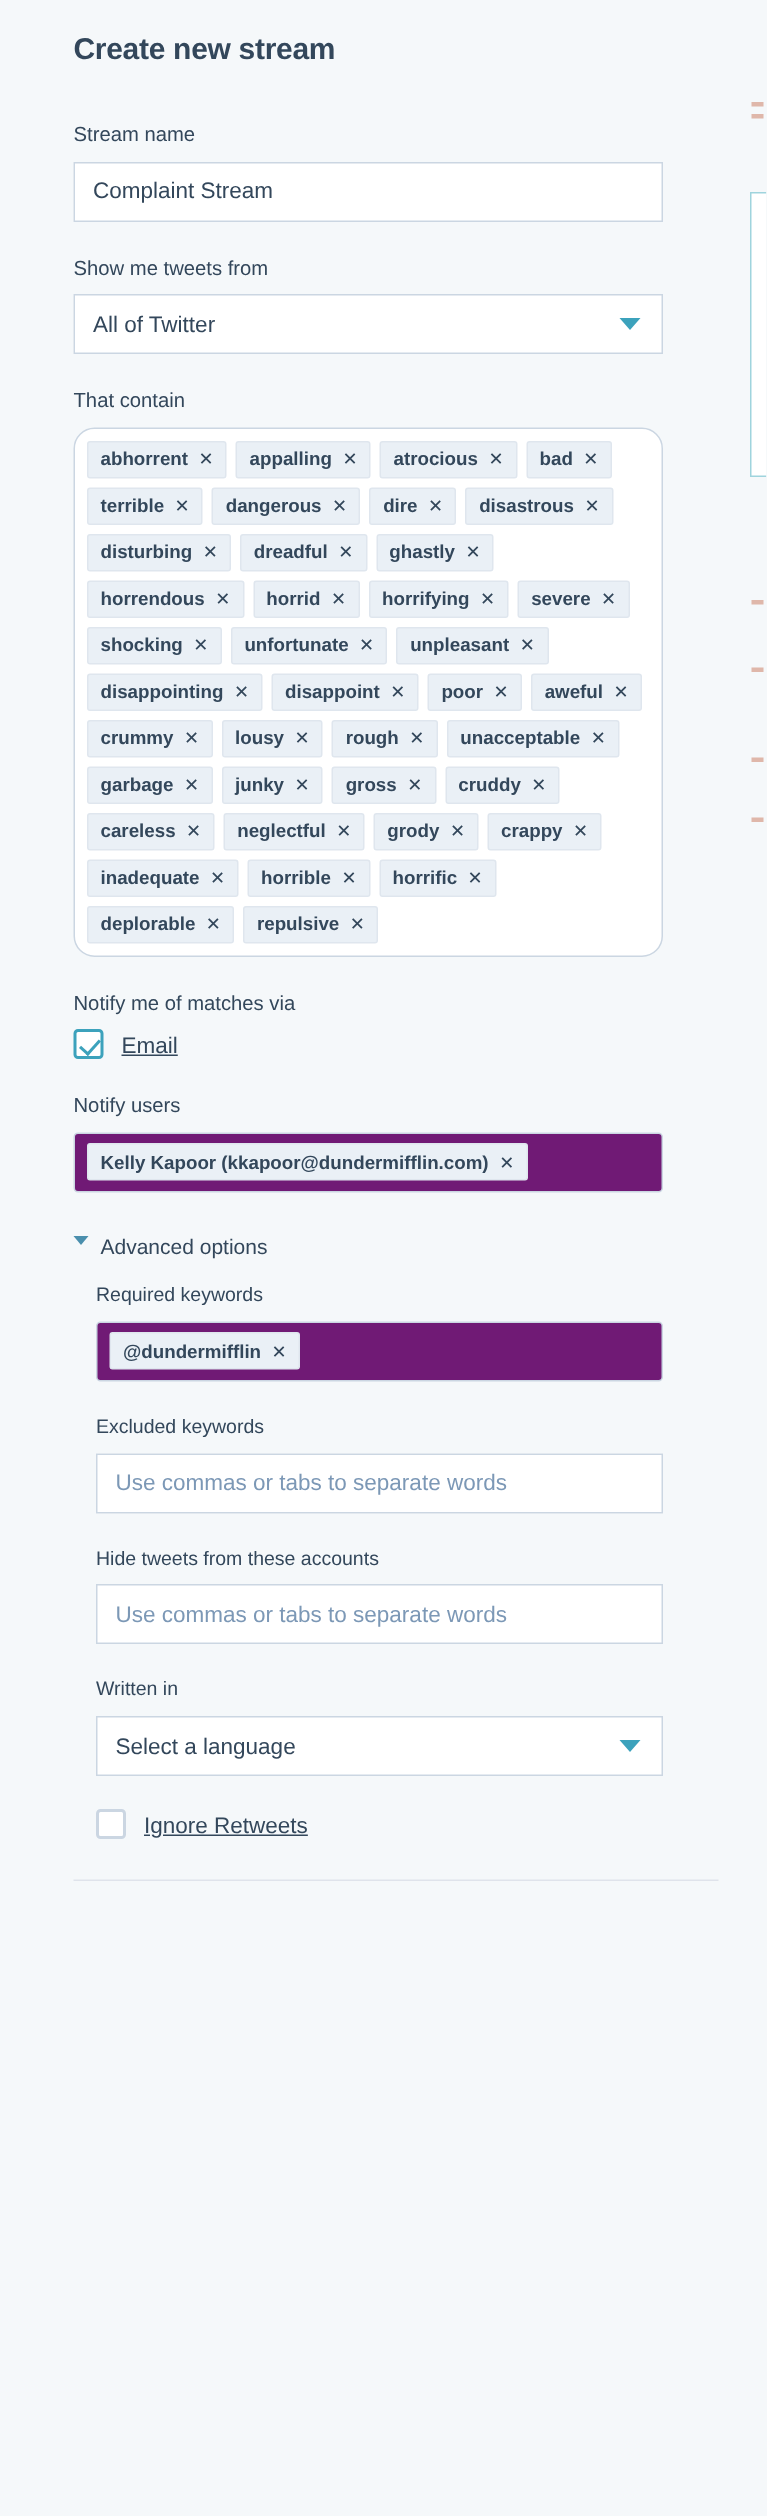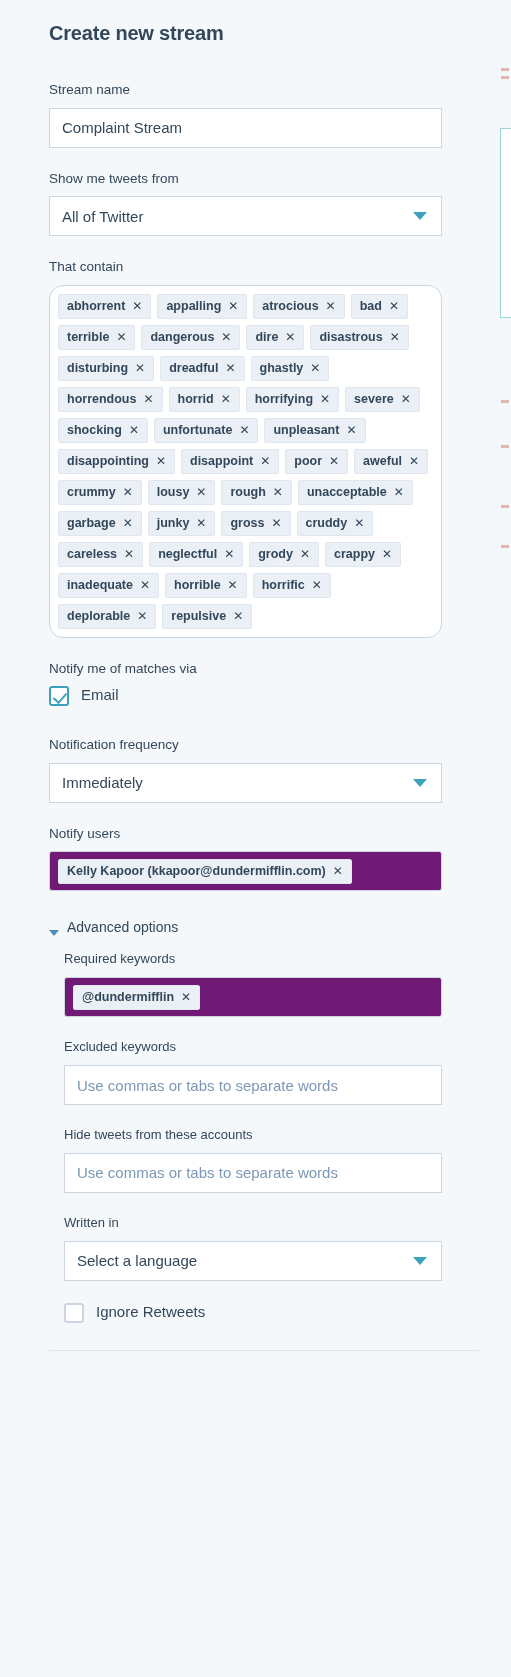--- a/index.html
+++ b/index.html
@@ -155,23 +155,24 @@
     padding: 6px 8px;
     display: flex;
     flex-wrap: wrap;
     gap: 5px;
     align-items: center;
   }
 
   
   .cbrow {
     display: flex;
-    align-items: flex-start;
+    align-items: flex-end;
     gap: 12px;
     margin-top: 4px;
+    text-decoration: underline;
   }
 
   .cbox {
     width: 20px; height: 20px;
     border: 2px solid #cbd6e2;
     border-radius: 3px;
     background: #fff;
     flex: none;
     position: relative;
     cursor: pointer;
@@ -187,21 +188,21 @@
     border: solid #3ca2bc;
     border-width: 0 2.4px 2.4px 0;
     transform: rotate(42deg);
   }
 
   .cblabel { font-size: 15px; color: #33475b; }
 
   
   .adv-toggle {
     display: flex;
-    align-items: flex-end;
+    align-items: flex-start;
     font-size: 14px;
     color: #33475b;
     cursor: pointer;
     margin: 28px 0 16px 0;
   }
 
   .adv-body { padding-left: 15px; }
 
   .adv-body .input,
   .adv-body .chipfield { width: 378px; }
@@ -440,27 +441,20 @@
     </div>
 
     <div class="field">
       <div class="label">Notify me of matches via</div>
       <div class="cbrow">
         <div class="cbox checked"></div>
         <div class="cblabel">Email</div>
       </div>
     </div>
 
-    <div class="field" style="margin-top:30px">
-      <div class="label">Notification frequency</div>
-      <div class="select">
-        <span>Immediately</span>
-        <span class="caret"></span>
-      </div>
-    </div>
 
     <div class="field">
       <div class="label">Notify users</div>
       <div class="chipfield" id="notify-users-chips">
           <span class="chip">
             <span>Kelly Kapoor (kkapoor@dundermifflin.com)</span>
             <span class="x">✕</span>
           </span>
         </div>
     </div>

